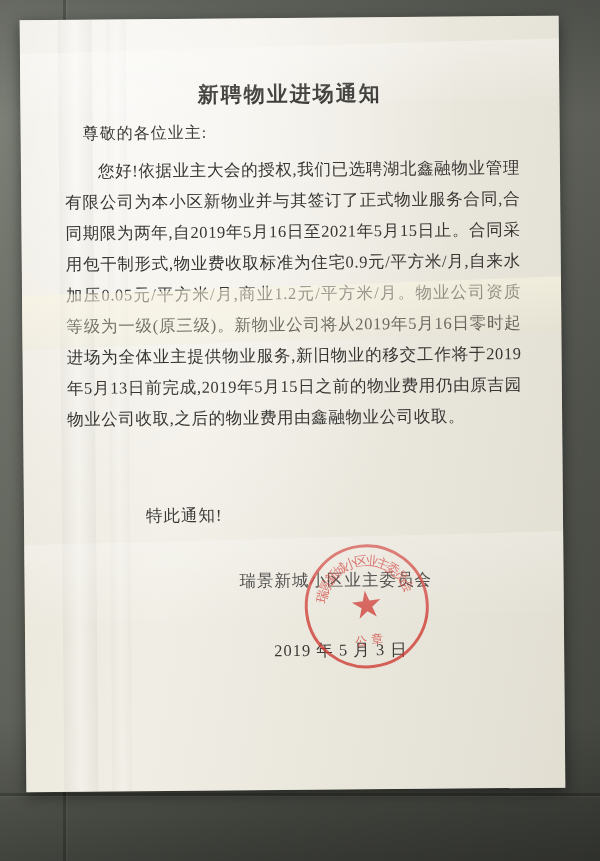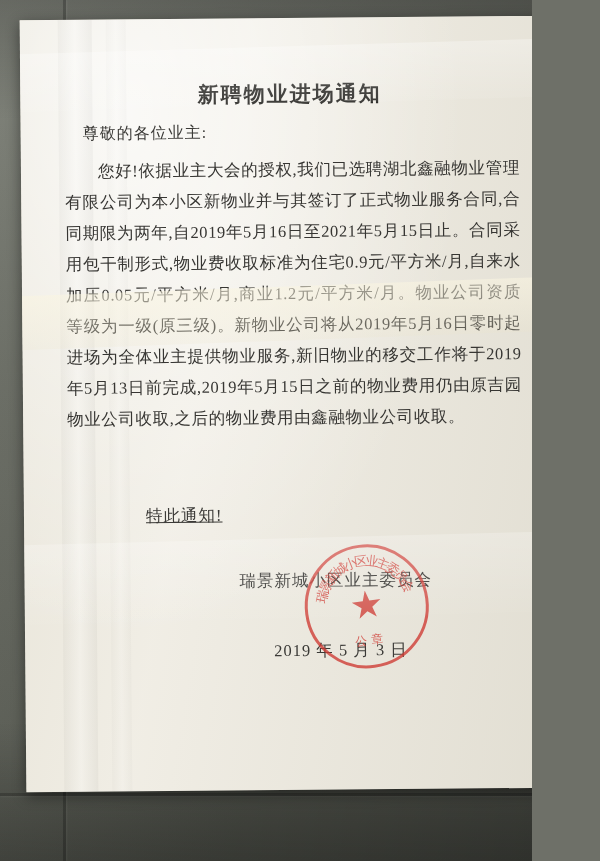--- a/index.html
+++ b/index.html
@@ -11,21 +11,21 @@
     height: 861px;
     overflow: hidden;
     background: #6e7068;
     font-family: "Liberation Serif", serif;
   }
 
   
   .photo {
     position: absolute;
     left: 0; top: 0;
-    width: 532px;
+    width: 600px;
     height: 861px;
     background:
       linear-gradient(105deg, rgba(255,255,255,0.05) 0%, rgba(0,0,0,0.18) 60%, rgba(0,0,0,0.30) 100%),
       linear-gradient(#7d8077, #6a6d64 45%, #5d6057 100%);
     overflow: hidden;
   }
   .wall-seam {
     position: absolute;
     background: rgba(0,0,0,0.22);
   }
@@ -130,21 +130,20 @@
     text-indent: 33px;
     letter-spacing: 0.6px;
     color: #373633;
   }
   .closing {
     position: absolute;
     top: 486px;
     left: 122px;
     font-size: 16.5px;
     letter-spacing: 1px;
-    text-decoration: underline;
   }
   .signature {
     position: absolute;
     top: 552px;
     left: 215px;
     font-size: 16.5px;
     letter-spacing: 1px;
   }
   .date-line {
     position: absolute;

